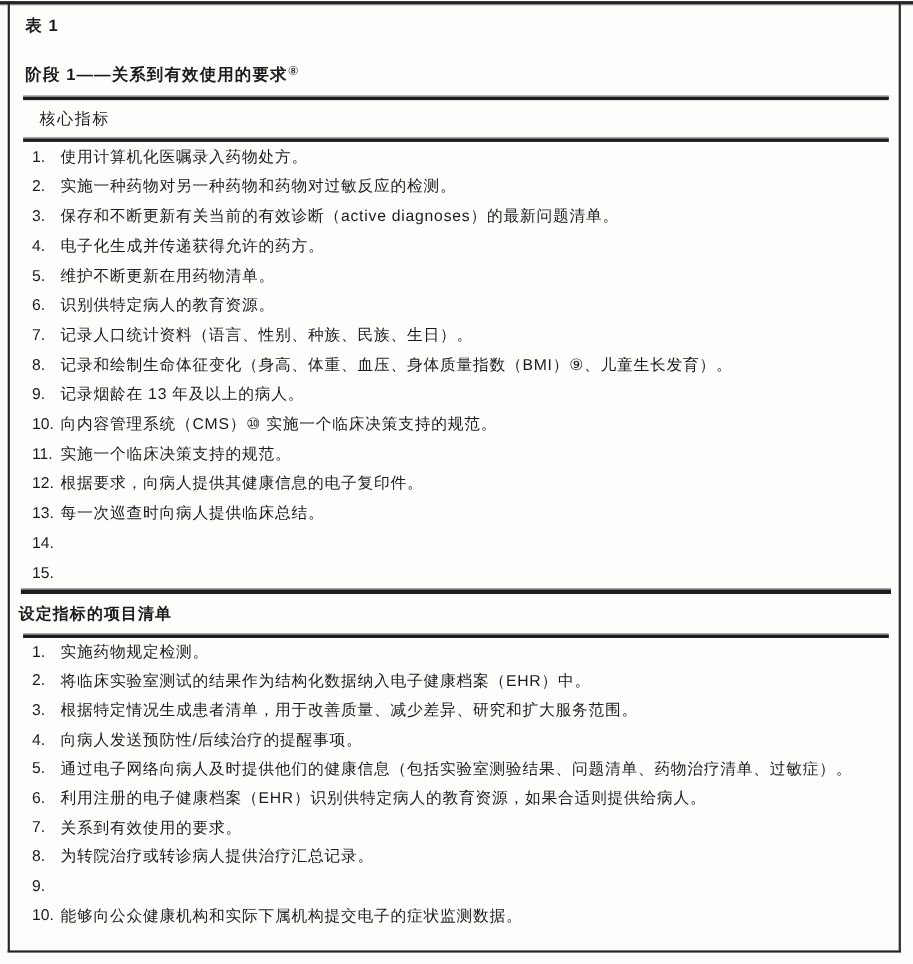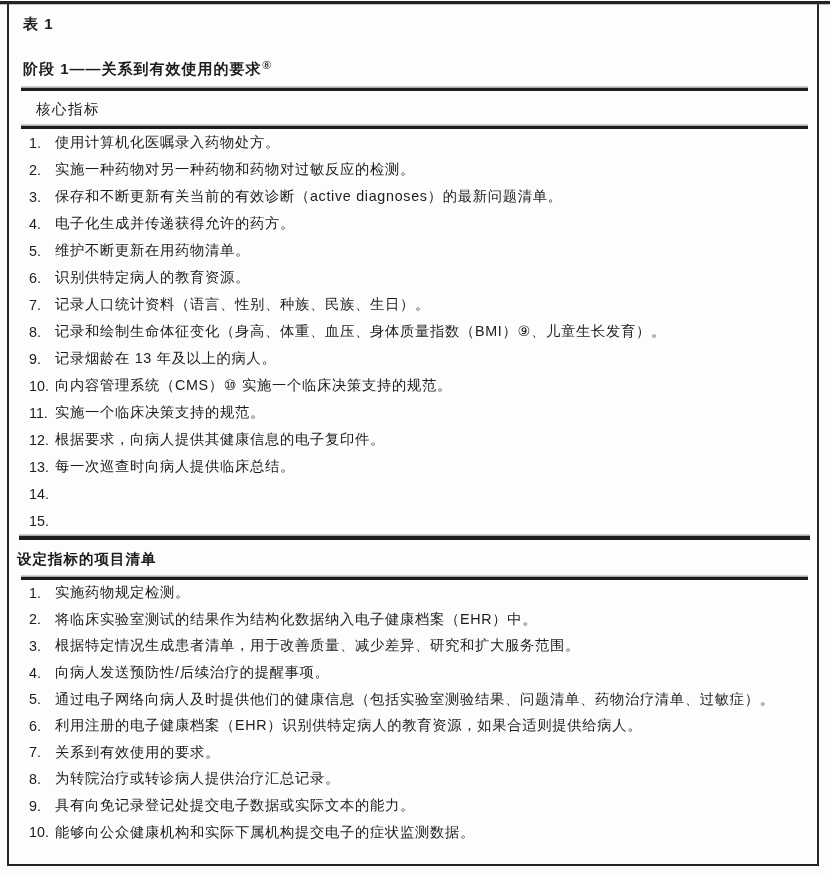--- a/index.html
+++ b/index.html
@@ -218,21 +218,20 @@
         <li>
           <span class="num">7.</span>
           <span class="txt">关系到有效使用的要求。</span>
         </li>
         <li>
           <span class="num">8.</span>
           <span class="txt">为转院治疗或转诊病人提供治疗汇总记录。</span>
         </li>
         <li>
           <span class="num">9.</span>
-          <span class="txt">具有向免记录登记处提交电子数据或实际文本的能力。</span>
         </li>
         <li>
           <span class="num">10.</span>
           <span class="txt">能够向公众健康机构和实际下属机构提交电子的症状监测数据。</span>
         </li>
       </ol>
 
   </div>
 </div>
 

